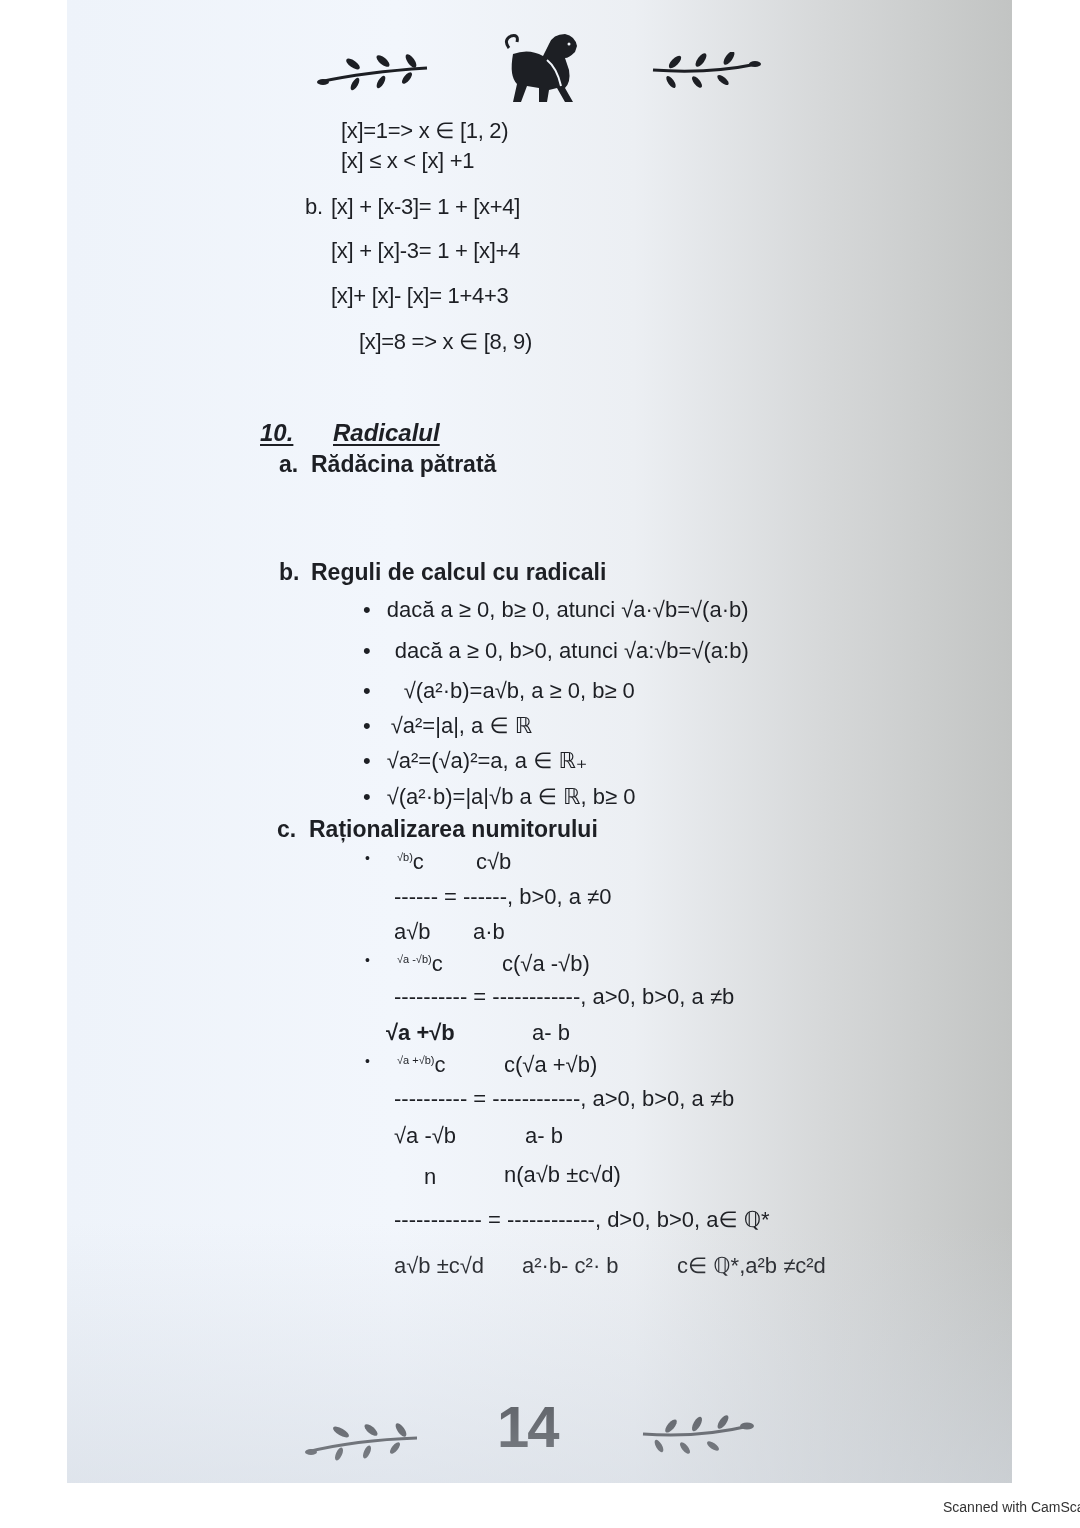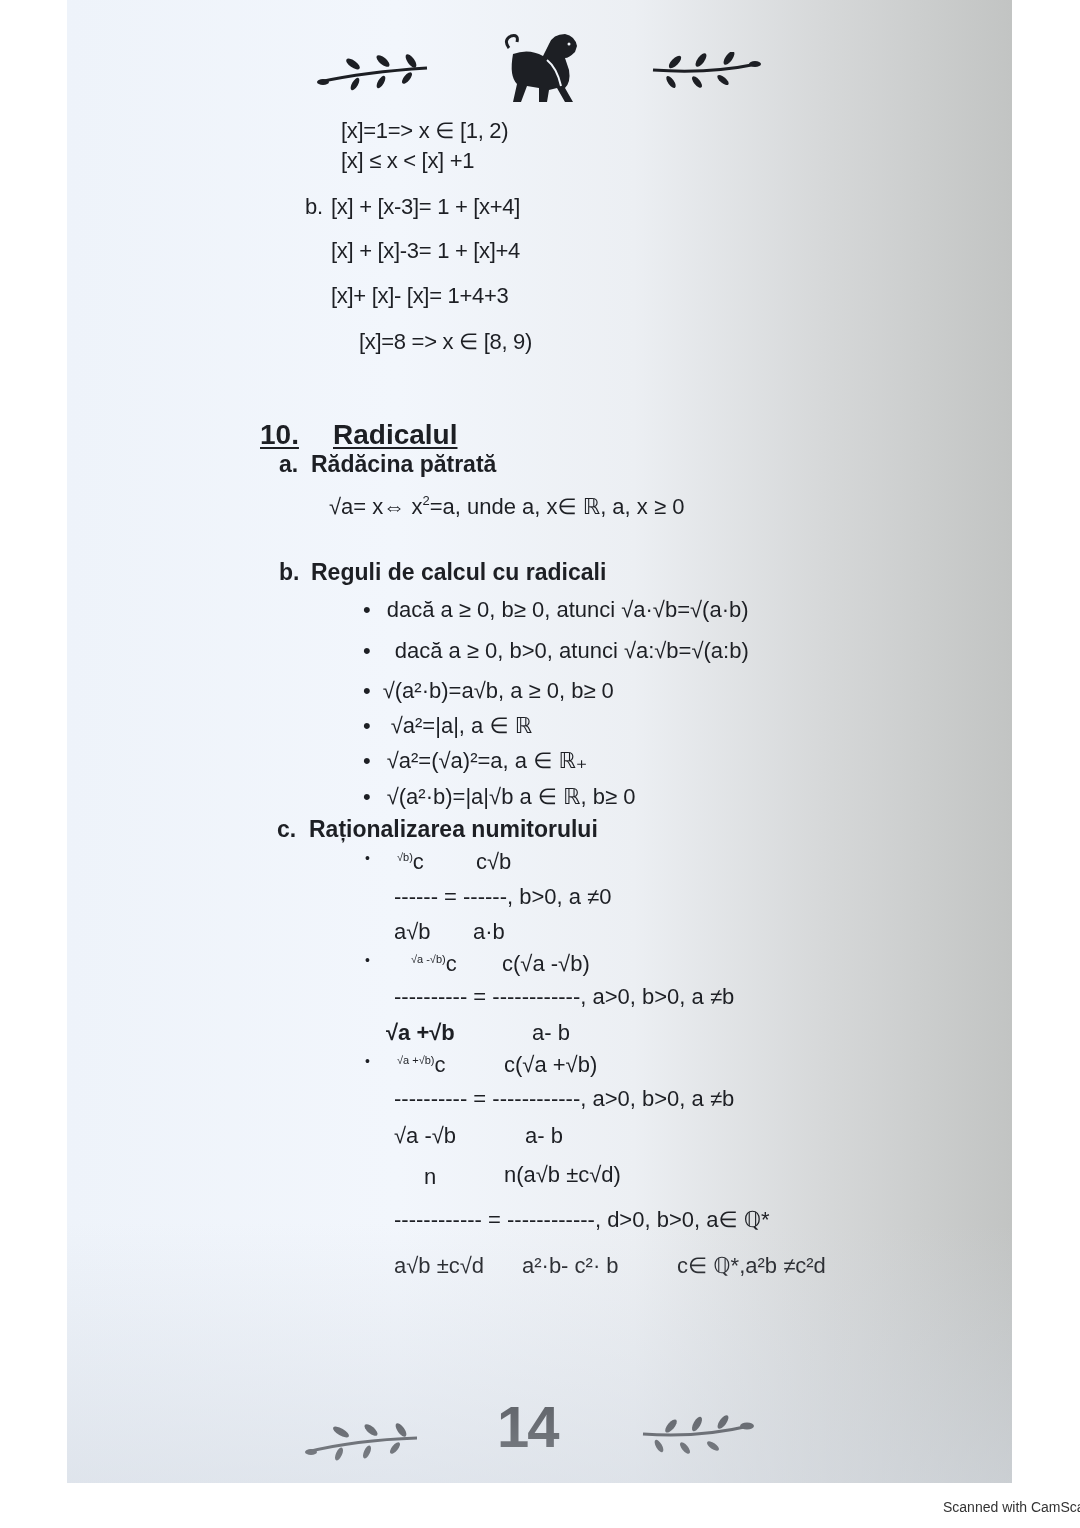--- a/index.html
+++ b/index.html
@@ -13,21 +13,21 @@
       background: linear-gradient(90deg, #eef3fa 0%, #f2f6fc 35%, #eceff3 60%, #d6d8d9 80%, #c2c4c3 100%);
     }
     .page::after {
       content: ""; position: absolute; left: 0; right: 0; bottom: 0; height: 260px;
       background: linear-gradient(180deg, rgba(220,225,232,0) 0%, rgba(210,216,224,0.55) 100%);
       pointer-events: none;
     }
     .abs { position: absolute; white-space: nowrap; }
     .t { font-size: 22px; line-height: 26px; }
     .serif { font-family: "Liberation Sans", sans-serif; letter-spacing: -0.3px; }
-    .h-num, .h-title { font-weight: bold; font-size: 28px; text-decoration: underline; text-underline-offset: 3px; }
+    .h-num, .h-title { font-weight: bold; font-size: 24px; text-decoration: underline; text-underline-offset: 3px; font-style: italic; }
     .sub-h { font-weight: bold; font-size: 23px; }
     .bullet-dot { font-size: 22px; }
     .small-bullet { font-size: 14px; }
     .sup-frag { font-size: 11px; vertical-align: 8px; }
     .c-big { font-size: 22px; }
     .page-num { font-weight: bold; font-size: 58px; letter-spacing: -2px; }
     .footer-note { font-size: 14px; color: #333; }
     sup { font-size: 13px; vertical-align: 9px; line-height: 0; }
     svg { display: block; }
   </style>
@@ -76,46 +76,43 @@
   <div class="abs t serif" style="left:264px; top:194px;">[x] + [x-3]= 1 + [x+4]</div>
   <div class="abs t serif" style="left:264px; top:238px;">[x] + [x]-3= 1 + [x]+4</div>
   <div class="abs t serif" style="left:264px; top:283px;">[x]+ [x]- [x]= 1+4+3</div>
   <div class="abs t serif" style="left:292px; top:329px;">[x]=8 =&gt; x ∈ [8, 9)</div>
 
   <div class="abs h-num" style="left:193px; top:419px;">10.</div>
   <div class="abs h-title" style="left:266px; top:419px;">Radicalul</div>
 
   <div class="abs sub-h" style="left:212px; top:451px;">a.</div>
   <div class="abs sub-h" style="left:244px; top:451px;">Rădăcina pătrată</div>
-  <div class="abs t" style="left:262px; top:494px;">
-    <span>√a= x⇔ x</span><sup>2</sup><span>=a, unde a, x∈ ℝ, a, x ≥ 0</span>
-  </div>
 
   <div class="abs sub-h" style="left:212px; top:559px;">b.</div>
   <div class="abs sub-h" style="left:244px; top:559px;">Reguli de calcul cu radicali</div>
 
   <div class="abs t" style="left:296px; top:597px;"><span class="bullet-dot">•</span><span style="margin-left:16px;">dacă a ≥ 0, b≥ 0, atunci √a·√b=√(a·b)</span></div>
   <div class="abs t" style="left:296px; top:638px;"><span class="bullet-dot">•</span><span style="margin-left:24px;">dacă a ≥ 0, b&gt;0, atunci √a:√b=√(a:b)</span></div>
-  <div class="abs t" style="left:296px; top:678px;"><span class="bullet-dot">•</span><span style="margin-left:12px;">√(a²·b)=a√b, a ≥ 0, b≥ 0</span></div>
+  <div class="abs t" style="left:296px; top:678px;"><span class="bullet-dot">•</span><span style="margin-left:33px;">√(a²·b)=a√b, a ≥ 0, b≥ 0</span></div>
   <div class="abs t" style="left:296px; top:713px;"><span class="bullet-dot">•</span><span style="margin-left:20px;">√a²=|a|, a ∈ ℝ</span></div>
   <div class="abs t" style="left:296px; top:748px;"><span class="bullet-dot">•</span><span style="margin-left:16px;">√a²=(√a)²=a, a ∈ ℝ₊</span></div>
   <div class="abs t" style="left:296px; top:784px;"><span class="bullet-dot">•</span><span style="margin-left:16px;">√(a²·b)=|a|√b a ∈ ℝ, b≥ 0</span></div>
 
   <div class="abs sub-h" style="left:210px; top:816px;">c.</div>
   <div class="abs sub-h" style="left:242px; top:816px;">Raționalizarea numitorului</div>
 
   <div class="abs" style="left:298px; top:849px;"><span class="small-bullet">•</span></div>
   <div class="abs c-big" style="left:330px; top:849px;"><span class="sup-frag">√b)</span><span>c</span></div>
   <div class="abs t" style="left:409px; top:849px;">c√b</div>
   <div class="abs t" style="left:327px; top:884px;">------ = ------, b&gt;0, a ≠0</div>
   <div class="abs t" style="left:327px; top:919px;">a√b</div>
   <div class="abs t" style="left:406px; top:919px;">a·b</div>
 
   <div class="abs" style="left:298px; top:951px;"><span class="small-bullet">•</span></div>
-  <div class="abs c-big" style="left:344px; top:951px;"><span class="sup-frag">√a -√b)</span><span>c</span></div>
+  <div class="abs c-big" style="left:330px; top:951px;"><span class="sup-frag">√a -√b)</span><span>c</span></div>
   <div class="abs t" style="left:435px; top:951px;">c(√a -√b)</div>
   <div class="abs t" style="left:327px; top:984px;">---------- = ------------, a&gt;0, b&gt;0, a ≠b</div>
   <div class="abs t" style="left:319px; top:1020px;font-weight:bold;">√a +√b</div>
   <div class="abs t" style="left:465px; top:1020px;">a- b</div>
 
   <div class="abs" style="left:298px; top:1052px;"><span class="small-bullet">•</span></div>
   <div class="abs c-big" style="left:330px; top:1052px;"><span class="sup-frag">√a +√b)</span><span>c</span></div>
   <div class="abs t" style="left:437px; top:1052px;">c(√a +√b)</div>
   <div class="abs t" style="left:327px; top:1086px;">---------- = ------------, a&gt;0, b&gt;0, a ≠b</div>
   <div class="abs t" style="left:327px; top:1123px;">√a -√b</div>

